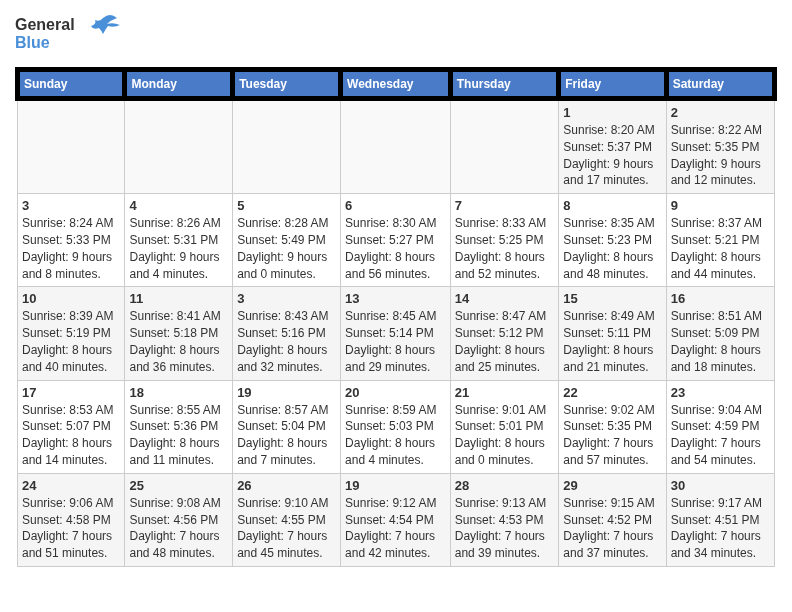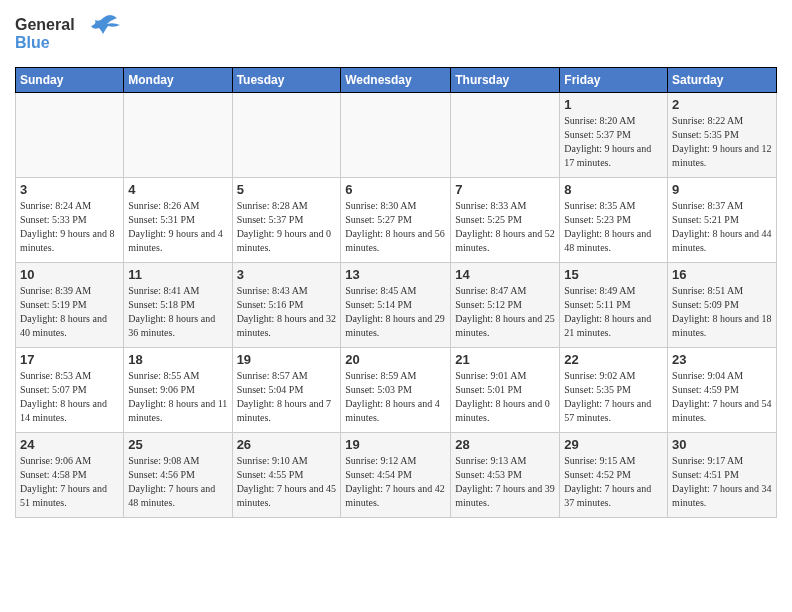--- a/index.html
+++ b/index.html
@@ -17,21 +17,21 @@
     
     .calendar { width: 100%; border-collapse: collapse; }
     
     .calendar thead th {
       background: #4a7bc8;
       color: #fff;
       font-size: 12px;
       font-weight: bold;
       padding: 5px 4px;
       text-align: left;
-      border: 1px solid #000000;
+      border: 5px solid #000000;
     }
     
     .calendar tbody td {
       vertical-align: top;
       padding: 4px;
       font-size: 9.5px;
       color: #333;
       border: 1px solid #ccc;
       width: 113px;
       height: 85px;
@@ -43,24 +43,23 @@
     
     .day-number {
       font-size: 13px;
       font-weight: bold;
       color: #333;
       display: block;
       margin-bottom: 2px;
     }
     
     .day-info {
-      font-size: 10px;
+      font-size: 12px;
       color: #333;
       line-height: 1.4;
-      font-family: Liberation Serif, serif;
     }
     
     .empty-cell { background: #f9f9f9 !important; }
   </style>
 </head>
 <body>
 
 <div class="container">
   <div class="header">
     <div class="logo">
@@ -120,21 +119,21 @@
           </td>
           <td>
             <span class="day-number">4</span>
             <div class="day-info">Sunrise: 8:26 AM
 Sunset: 5:31 PM
 Daylight: 9 hours and 4 minutes.</div>
           </td>
           <td>
             <span class="day-number">5</span>
             <div class="day-info">Sunrise: 8:28 AM
-Sunset: 5:37 PM
+Sunset: 5:49 PM
 Daylight: 9 hours and 0 minutes.</div>
           </td>
           <td>
             <span class="day-number">6</span>
             <div class="day-info">Sunrise: 8:30 AM
 Sunset: 5:27 PM
 Daylight: 8 hours and 56 minutes.</div>
           </td>
           <td>
             <span class="day-number">7</span>
@@ -202,21 +201,21 @@
         <tr>
           <td>
             <span class="day-number">17</span>
             <div class="day-info">Sunrise: 8:53 AM
 Sunset: 5:07 PM
 Daylight: 8 hours and 14 minutes.</div>
           </td>
           <td>
             <span class="day-number">18</span>
             <div class="day-info">Sunrise: 8:55 AM
-Sunset: 9:06 PM
+Sunset: 5:36 PM
 Daylight: 8 hours and 11 minutes.</div>
           </td>
           <td>
             <span class="day-number">19</span>
             <div class="day-info">Sunrise: 8:57 AM
 Sunset: 5:04 PM
 Daylight: 8 hours and 7 minutes.</div>
           </td>
           <td>
             <span class="day-number">20</span>

